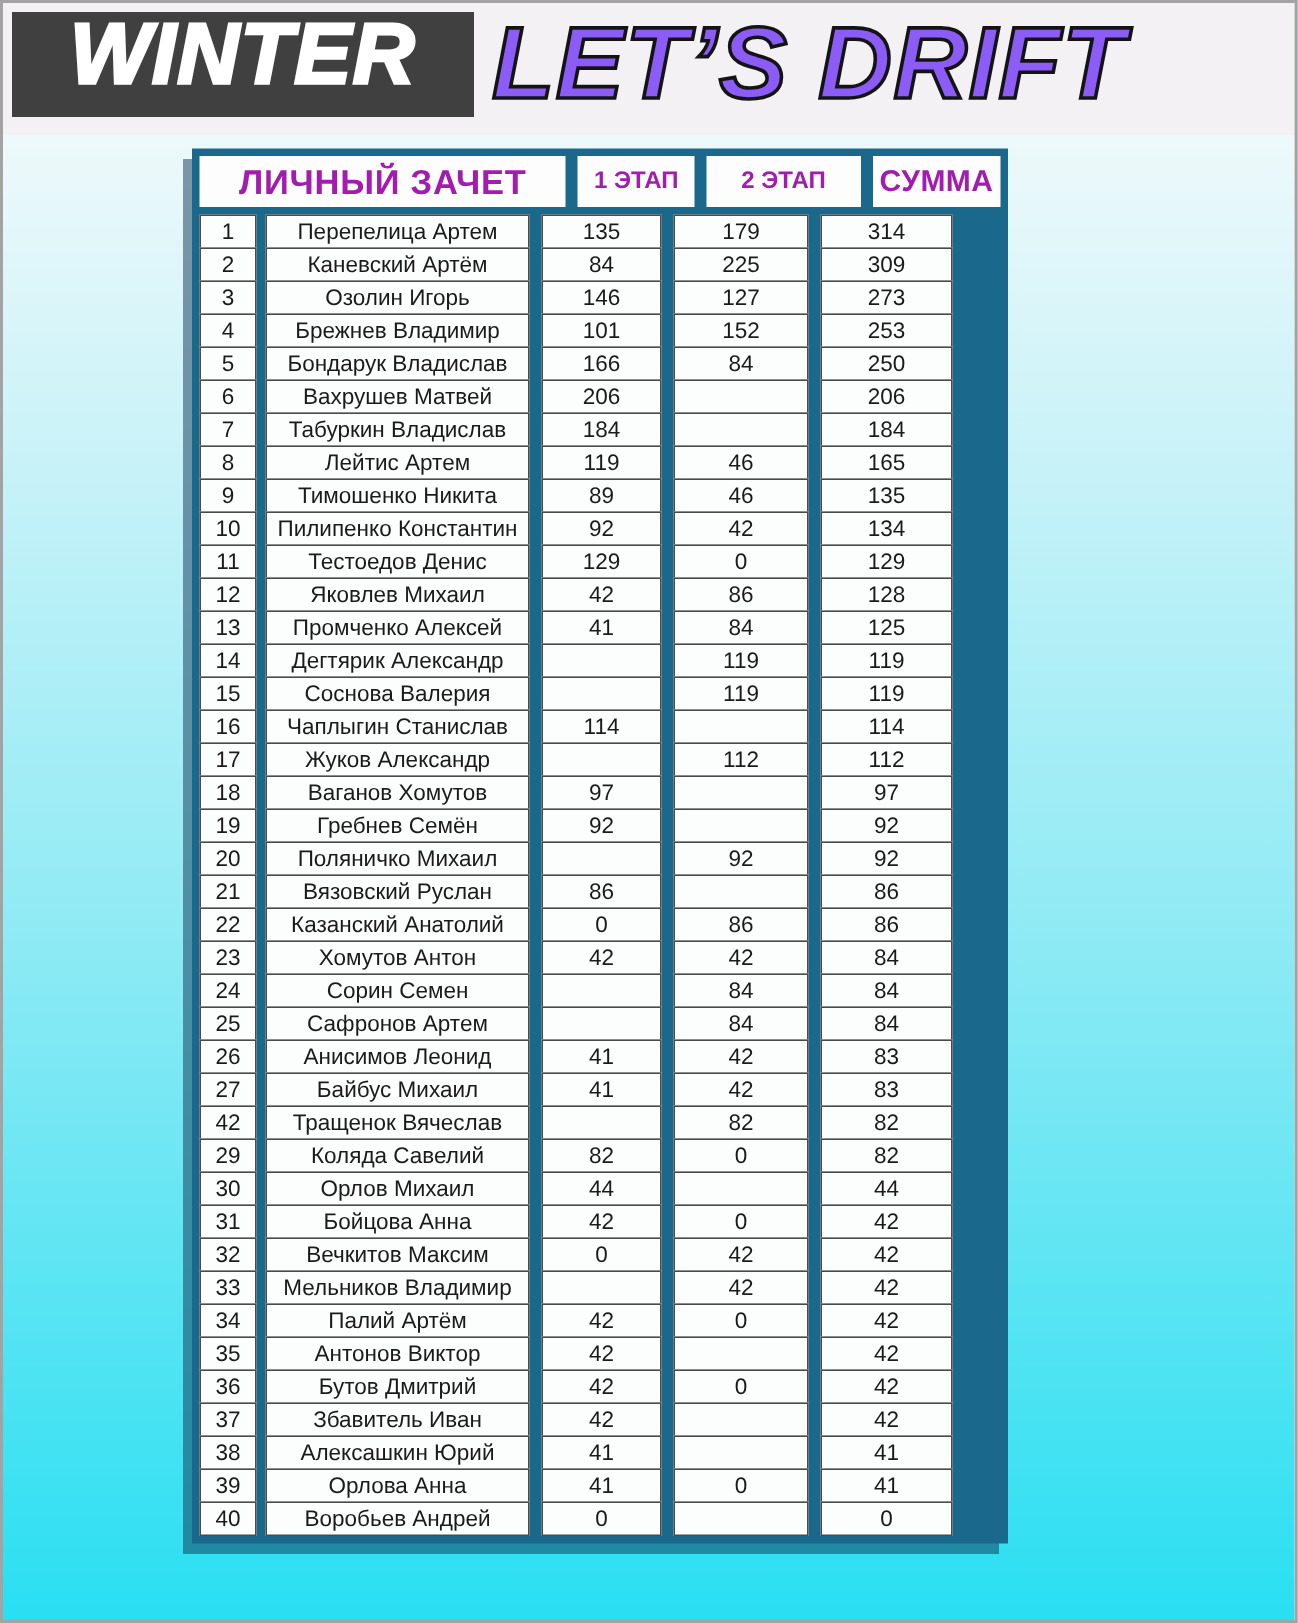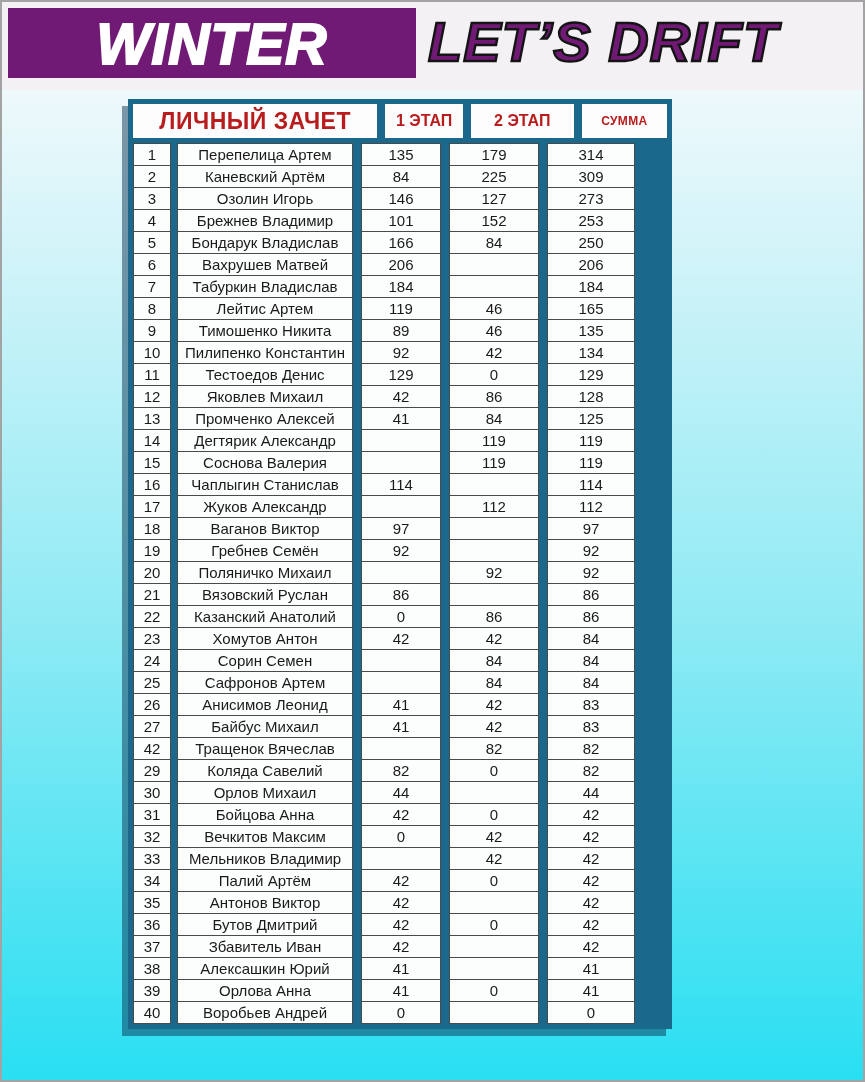--- a/index.html
+++ b/index.html
@@ -17,42 +17,42 @@
   .banner {
     height: 88px;
     background: #f3f1f4;
     display: flex;
     align-items: center;
     padding-left: 6px;
     position: relative;
     z-index: 2;
   }
   .winter-box {
-    width: 408px;
+    width: 308px;
     height: 70px;
     margin-top: -6px;
-    background: #701a75;
+    background: #404040;
     display: flex;
-    align-items: flex-end;
+    align-items: flex-start;
     justify-content: center;
     flex: 0 0 auto;
   }
   .winter-text {
     color: #ffffff;
     font-size: 57px;
     line-height: 1;
     font-weight: bold;
     font-style: italic;
     letter-spacing: 1px;
     -webkit-text-stroke: 2.2px #ffffff;
     padding-bottom: 5px;
   }
   .drift-text {
-    color: #701a75;
-    font-size: 56px;
+    color: #8b5cf6;
+    font-size: 68px;
     line-height: 1;
     font-weight: bold;
     font-style: italic;
     letter-spacing: 1px;
     -webkit-text-stroke: 2.4px #141414;
     margin-left: 12px;
     margin-top: -8px;
     white-space: nowrap;
     text-align: center;
   }
@@ -71,27 +71,27 @@
     box-shadow: -6px 7px 0 rgba(12, 52, 84, 0.5);
   }
   .head-row { display: flex; gap: 8px; margin-bottom: 5px; }
   .head-cell {
     background: #fdfdfe;
     height: 34px;
     display: flex;
     align-items: center;
     justify-content: center;
     font-weight: bold;
-    color: #b91c1c;
+    color: #a21caf;
     white-space: nowrap;
   }
   .head-cell.title { width: 252px; font-size: 23px; letter-spacing: 0.5px; transform-origin: center; }
   .head-cell.h-s1  { width: 80px; font-size: 16px; }
   .head-cell.h-s2  { width: 106px; font-size: 16px; }
-  .head-cell.h-sum { width: 88px; font-size: 12px; letter-spacing: 0.3px; }
+  .head-cell.h-sum { width: 88px; font-size: 20px; letter-spacing: 0.3px; }
   .tbody .row { display: flex; }
   .tbody .row + .row { margin-top: -1px; }
   .cell {
     background: #fcfdfd;
     border: 1px solid #4a4a4a;
     height: 23px;
     display: flex;
     align-items: center;
     justify-content: center;
     font-size: 15px;
@@ -256,21 +256,21 @@
   <div class="row">
     <div class="cell rank">17</div>
     <div class="cell name">Жуков Александр</div>
     <div class="cell s1"></div>
     <div class="cell s2">112</div>
     <div class="cell sum">112</div>
   </div>
 
   <div class="row">
     <div class="cell rank">18</div>
-    <div class="cell name">Ваганов Виктор</div>
+    <div class="cell name">Ваганов Хомутов</div>
     <div class="cell s1">97</div>
     <div class="cell s2"></div>
     <div class="cell sum">97</div>
   </div>
 
   <div class="row">
     <div class="cell rank">19</div>
     <div class="cell name">Гребнев Семён</div>
     <div class="cell s1">92</div>
     <div class="cell s2"></div>

